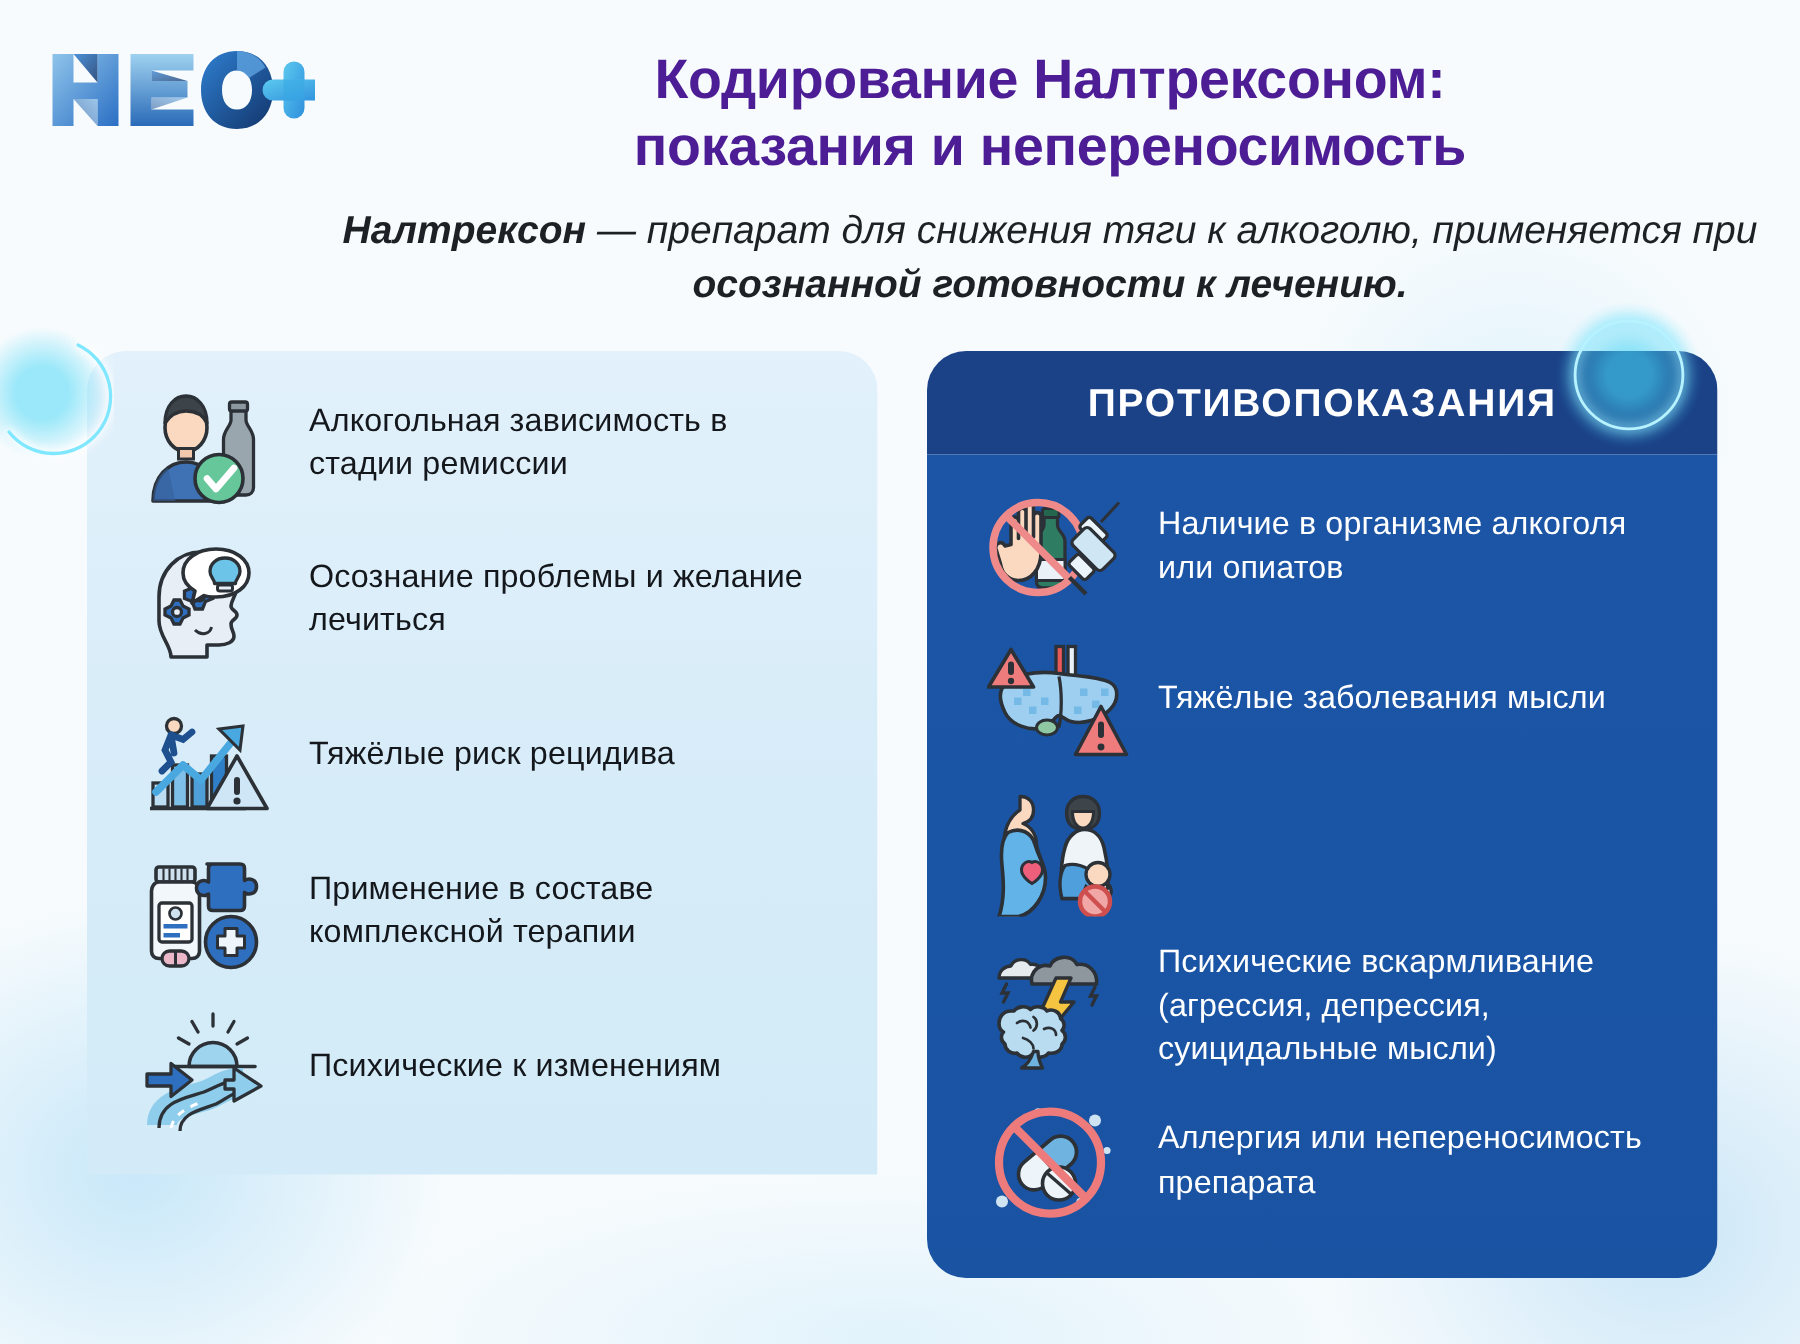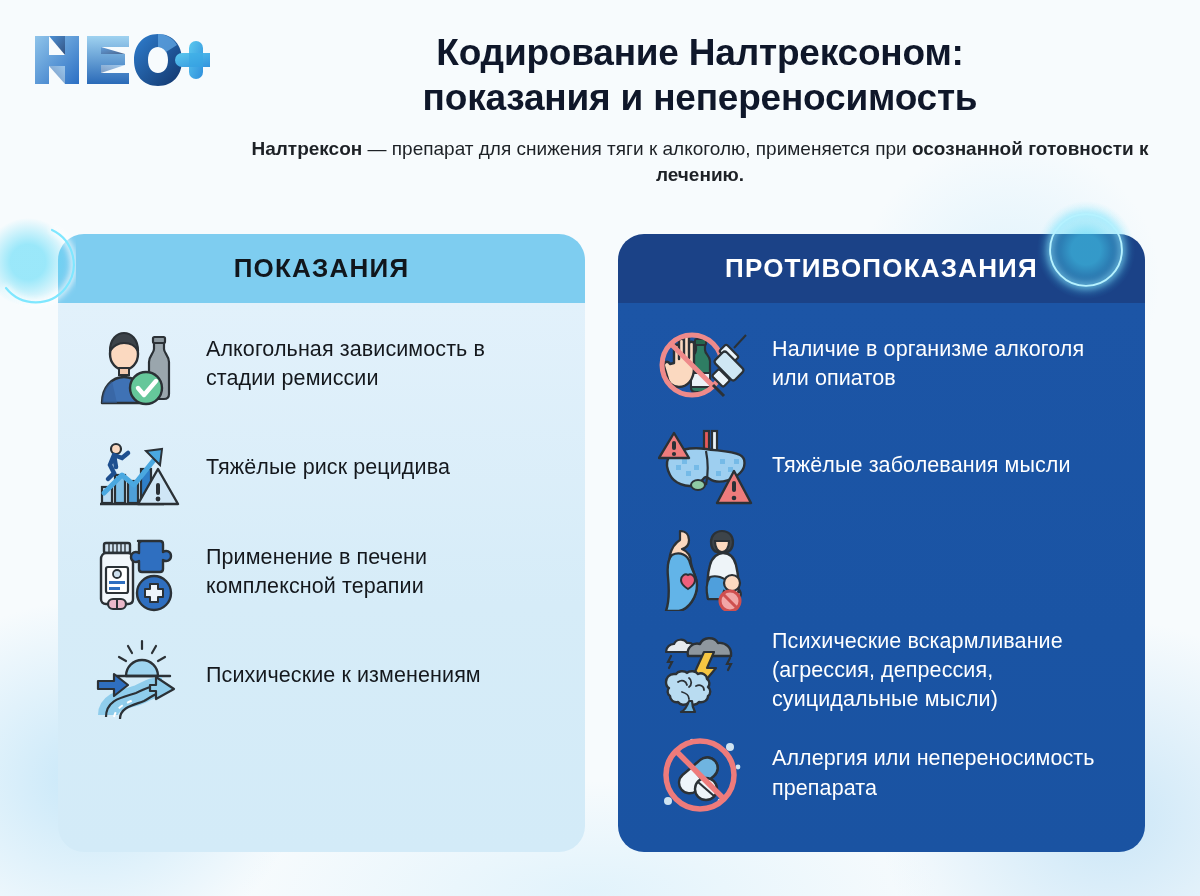--- a/index.html
+++ b/index.html
@@ -58,30 +58,31 @@
     position: absolute;
     left: 228px;
     right: 28px;
     top: 30px;
     text-align: center;
   }
 
   .title {
     font-size: 37px;
     font-weight: bold;
-    color: #0f172a;
+    color: #4c1d95;
     line-height: 1.22;
     letter-spacing: -0.2px;
   }
 
   .subtitle {
     margin-top: 16px;
-    font-size: 19px;
+    font-size: 26px;
     color: #1d2126;
     line-height: 1.38;
+    font-style: italic;
   }
   .subtitle b { font-weight: bold; }
 
   
   .panels {
     position: absolute;
     left: 0; top: 224px;
     width: 1200px;
     height: 640px;
     z-index: 2;
@@ -234,23 +235,20 @@
     </div>
     <div class="subtitle">
       <b>Налтрексон</b><span> — препарат для снижения тяги к алкоголю, применяется при </span><b>осознанной готовности к лечению.</b>
     </div>
   </div>
 </div>
 
 <div class="panels">
 
   <section class="panel left">
-    <div class="panel-head">
-      <span class="panel-head-text">ПОКАЗАНИЯ</span>
-    </div>
     <div class="panel-body">
 
       <div class="item">
         <span class="item-icon">
           <svg viewBox="0 0 96 86" xmlns="http://www.w3.org/2000/svg">
 
             <path d="M62 20 h10 v8 c0 4 5 7 5 13 v32 c0 3-2 5-5 5 H62 c-3 0-5-2-5-5 V41 c0-6 5-9 5-13 z" fill="#9aa6ad" stroke="#2b3136" stroke-width="2.2" stroke-linejoin="round"></path>
             <rect x="61" y="16" width="12" height="6" rx="1.5" fill="#8c989f" stroke="#2b3136" stroke-width="2.2"></rect>
 
             <ellipse cx="32" cy="33" rx="14" ry="16" fill="#fbd9c0" stroke="#2b3136" stroke-width="2.4"></ellipse>
@@ -260,20 +258,40 @@
             <path d="M10 82 c0-16 10-26 22-26 s22 10 22 26 z" fill="#3f72b5" stroke="#2b3136" stroke-width="2.4" stroke-linejoin="round"></path>
             <path d="M10 82 c0-10 4-18 10-22 l5 22 z" fill="#35619c" opacity=".6"></path>
 
             <circle cx="54" cy="67" r="16" fill="#65c79a" stroke="#2b3136" stroke-width="2.4"></circle>
             <path d="M46 67 l6 7 l12 -14" fill="none" stroke="#ffffff" stroke-width="4.4" stroke-linecap="round" stroke-linejoin="round"></path>
           </svg>
         </span>
         <span class="item-text">Алкогольная зависимость в стадии ремиссии</span>
       </div>
 
+      <div class="item">
+        <span class="item-icon">
+          <svg viewBox="0 0 96 86" xmlns="http://www.w3.org/2000/svg">
+            <path d="M14 42 c0-18 13-30 28-30 c14 0 24 9 24 22 c0 7-4 10-4 14 c0 3 4 3 4 6 c0 3-4 3-4 6 c0 4 2 5 2 8 c0 4-5 6-10 6 h-8 v8 H22 c0-8-8-14-8-24 c0-6 0-10 0-16 z" fill="#e8eef6" stroke="#2b3136" stroke-width="2.4" stroke-linejoin="round"></path>
+            <path d="M38 64 c4 4 10 3 11 -2" fill="none" stroke="#2b3136" stroke-width="2"></path>
+
+            <g stroke="#2b3136" stroke-width="2.2" fill="#2f6fc0">
+              <path d="M22 48 l2-4 l4 0 l2 4 l4 2 l0 4 l-4 2 l-2 4 l-4 0 l-2-4 l-4-2 l0-4 z"></path>
+              <circle cx="26" cy="52" r="3" fill="#e8eef6"></circle>
+              <path d="M36 36 l2-5 l5 0 l2 5 l5 2 l0 5 l-5 2 l-2 5 l-5 0 l-2-5 l-5-2 l0-5 z"></path>
+              <circle cx="41" cy="41" r="3.5" fill="#e8eef6"></circle>
+            </g>
+
+            <path d="M52 10 c13 0 22 7 22 16 c0 9-9 16-22 16 c-3 0-6 0-8-1 l-8 5 l2-8 c-5-3-8-7-8-12 c0-9 9-16 22-16 z" fill="#ffffff" stroke="#2b3136" stroke-width="2.4" stroke-linejoin="round"></path>
+            <path d="M58 16 c6 0 10 4 10 9 c0 4-3 5-3 8 h-14 c0-3-3-4-3-8 c0-5 4-9 10-9 z" fill="#6cc4e8" stroke="#2b3136" stroke-width="2.2" stroke-linejoin="round"></path>
+            <rect x="53" y="34" width="10" height="4" rx="1.5" fill="#e8eef6" stroke="#2b3136" stroke-width="2"></rect>
+          </svg>
+        </span>
+        <span class="item-text">Осознание проблемы и желание лечиться</span>
+      </div>
 
       <div class="item">
         <span class="item-icon">
           <svg viewBox="0 0 96 86" xmlns="http://www.w3.org/2000/svg">
 
             <g stroke="#2b3136" stroke-width="2.2">
               <rect x="10" y="62" width="10" height="16" fill="#bcdcf2"></rect>
               <rect x="23" y="50" width="10" height="28" fill="#7fc0e8"></rect>
               <rect x="36" y="56" width="10" height="22" fill="#4e9fd8"></rect>
               <rect x="49" y="44" width="10" height="34" fill="#2f7fc8"></rect>
@@ -316,21 +334,21 @@
 
             <rect x="16" y="70" width="18" height="10" rx="5" fill="#eab8c9" stroke="#2b3136" stroke-width="2.2"></rect>
             <line x1="25" y1="70" x2="25" y2="80" stroke="#2b3136" stroke-width="2"></line>
 
             <path d="M46 12 h22 c2 0 3 1 3 3 v8 c3-2 8-1 8 4 c0 5-5 6-8 4 v9 c0 2-1 3-3 3 H50 c-2 0-3-1-3-3 v-8 c-3 2-8 1-8-4 c0-5 5-6 8-4 v-9 c0-2 1-3 3-3 z" fill="#2f6fc0" stroke="#2b3136" stroke-width="2.4" stroke-linejoin="round"></path>
 
             <circle cx="62" cy="64" r="17" fill="#2f6fc0" stroke="#2b3136" stroke-width="2.4"></circle>
             <path d="M58 55 h8 v5 h5 v8 h-5 v5 h-8 v-5 h-5 v-8 h5 z" fill="#eef5fb" stroke="#2b3136" stroke-width="2" stroke-linejoin="round"></path>
           </svg>
         </span>
-        <span class="item-text">Применение в печени комплексной терапии</span>
+        <span class="item-text">Применение в составе комплексной терапии</span>
       </div>
 
       <div class="item">
         <span class="item-icon">
           <svg viewBox="0 0 96 86" xmlns="http://www.w3.org/2000/svg">
 
             <g stroke="#2b3136" stroke-width="2.2" stroke-linecap="round">
               <line x1="50" y1="8" x2="50" y2="16"></line>
               <line x1="36" y1="13" x2="40" y2="20"></line>
               <line x1="64" y1="13" x2="60" y2="20"></line>

